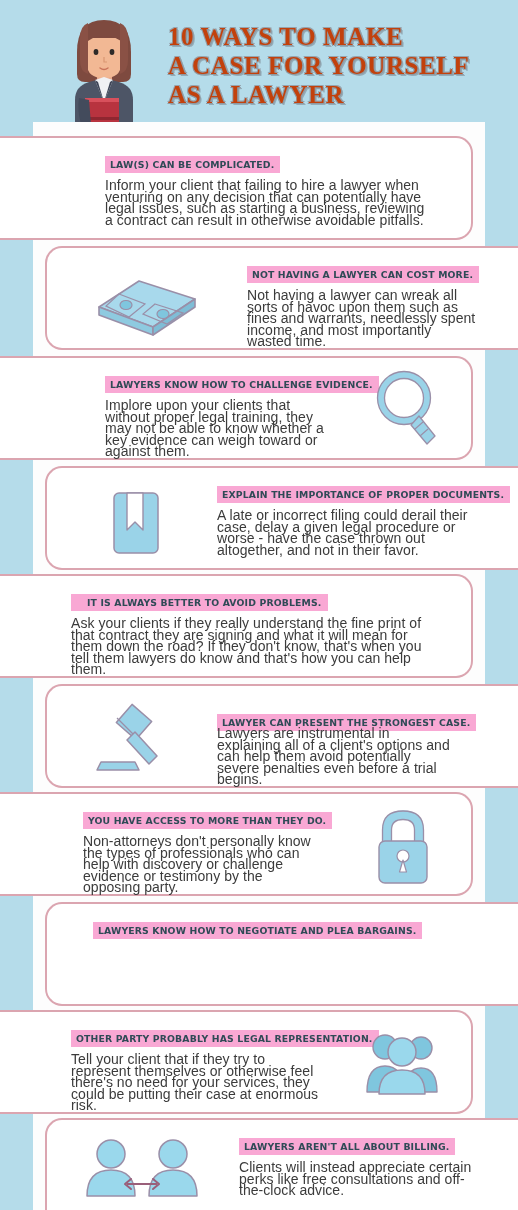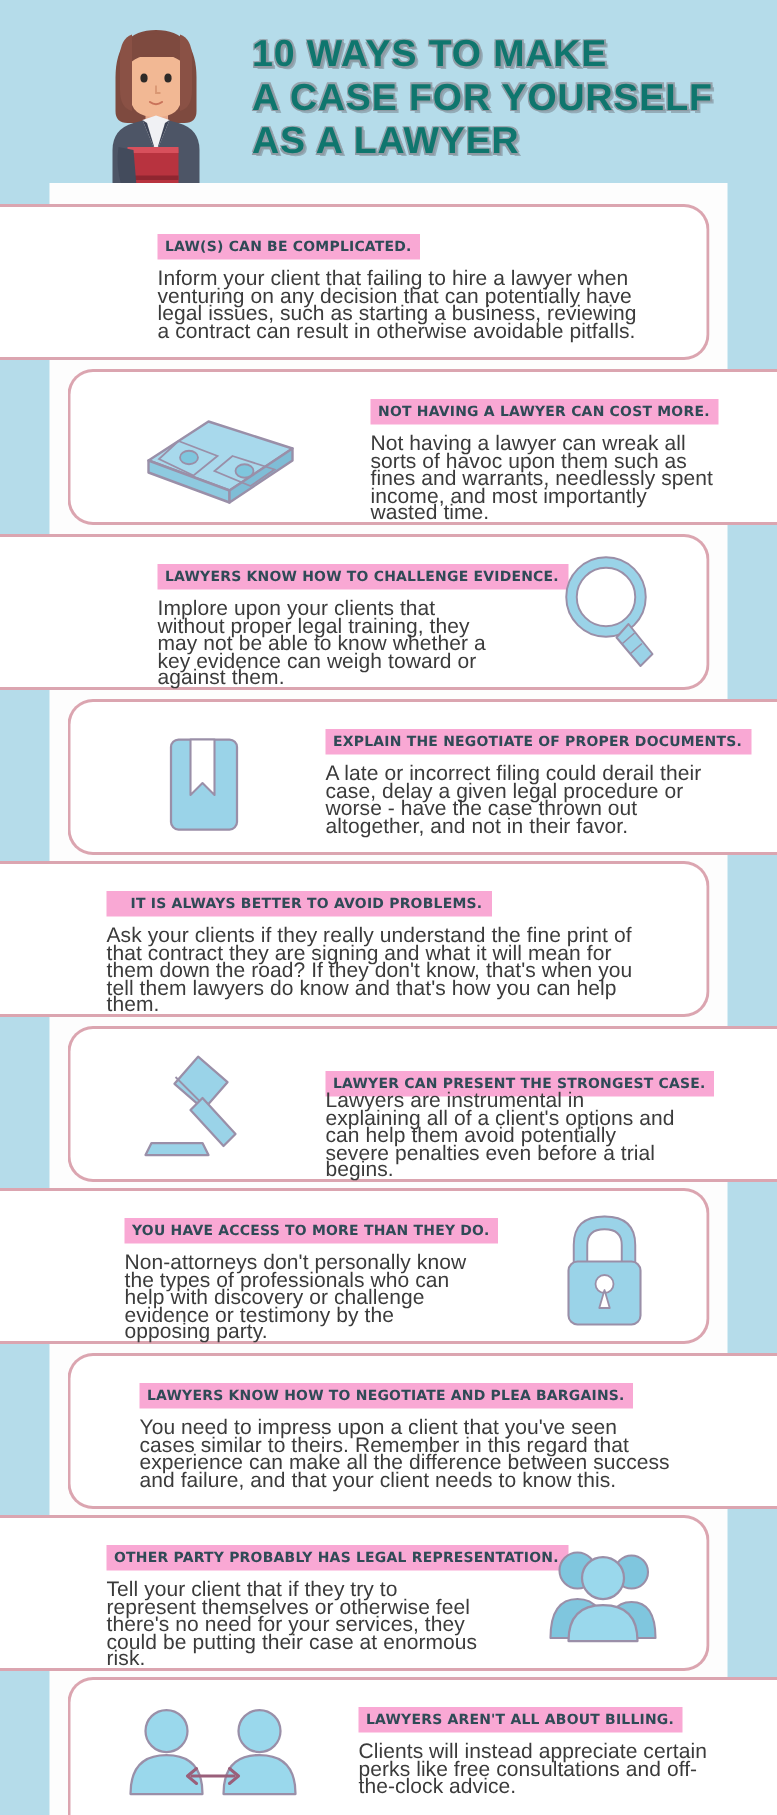--- a/index.html
+++ b/index.html
@@ -30,26 +30,26 @@
     height: 112px;
   }
 
   .title-block {
     position: absolute;
     left: 168px;
     top: 22px;
     width: 330px;
   }
   .title-line {
-    font-family: Liberation Sans, sans-serif;
+    font-family: Liberation Serif, serif;
     font-size: 25px;
     font-weight: bold;
     letter-spacing: 0.6px;
     line-height: 29px;
-    color: #0f766e;
+    color: #c2410c;
     text-shadow:
        1.2px 1.2px 0 #8e9aa3,
       -0.8px -0.8px 0 #97a3ac,
        1.2px -0.8px 0 #97a3ac,
       -0.8px 1.2px 0 #8e9aa3,
        2.2px 2.2px 0 rgba(120,133,142,0.55);
     white-space: nowrap;
   }
 
   
@@ -215,21 +215,21 @@
   </div>
 
   <div class="block right" style="top:344px;">
     <div class="block-inner">
       <div class="icon-box" style="left:62px; top:22px;">
         <svg width="54" height="66" viewBox="0 0 54 66">
           <rect x="5" y="3" width="44" height="60" rx="5" fill="#9ad3e8" stroke="#9a8fa8" stroke-width="1.5"></rect>
           <path d="M18 3 L18 40 L26 32 L34 40 L34 3 Z" fill="#ffffff" stroke="#9a8fa8" stroke-width="1.4" stroke-linejoin="round"></path>
         </svg>
       </div>
-      <div class="heading" style="left:170px; top:18px;">EXPLAIN THE NEGOTIATE OF PROPER DOCUMENTS.</div>
+      <div class="heading" style="left:170px; top:18px;">EXPLAIN THE IMPORTANCE OF PROPER DOCUMENTS.</div>
       <div class="body-text" style="left:170px; top:42px; width:265px;">A late or incorrect filing could derail their case, delay a given legal procedure or worse - have the case thrown out altogether, and not in their favor.</div>
     </div>
   </div>
 
   <div class="block left" style="top:452px;">
     <div class="block-inner">
       <div class="heading" style="left:78px; top:18px;padding-left:16px;">IT IS ALWAYS BETTER TO AVOID PROBLEMS.</div>
       <div class="body-text" style="left:78px; top:42px; width:358px;">Ask your clients if they really understand the fine print of that contract they are signing and what it will mean for them down the road? If they don't know, that's when you tell them lawyers do know and that's how you can help them.</div>
     </div>
   </div>
@@ -261,21 +261,20 @@
           <circle cx="32" cy="46" r="6" fill="#ffffff" stroke="#9a8fa8" stroke-width="1.2"></circle>
           <path d="M32 50 L28.5 62 L35.5 62 Z" fill="#ffffff" stroke="#9a8fa8" stroke-width="1.2" stroke-linejoin="round"></path>
         </svg>
       </div>
     </div>
   </div>
 
   <div class="block right" style="top:780px;">
     <div class="block-inner">
       <div class="heading" style="left:46px; top:18px;">LAWYERS KNOW HOW TO NEGOTIATE AND PLEA BARGAINS.</div>
-      <div class="body-text" style="left:46px; top:42px; width:358px;">You need to impress upon a client that you've seen cases similar to theirs. Remember in this regard that experience can make all the difference between success and failure, and that your client needs to know this.</div>
     </div>
   </div>
 
   <div class="block left" style="top:888px;">
     <div class="block-inner">
       <div class="heading" style="left:78px; top:18px;">OTHER PARTY PROBABLY HAS LEGAL REPRESENTATION.</div>
       <div class="body-text" style="left:78px; top:42px; width:250px;">Tell your client that if they try to represent themselves or otherwise feel there's no need for your services, they could be putting their case at enormous risk.</div>
       <div class="icon-box" style="left:366px; top:18px;">
         <svg width="82" height="68" viewBox="0 0 82 68">
           <circle cx="26" cy="17" r="12" fill="#7fc6de" stroke="#9a8fa8" stroke-width="1.4"></circle>

